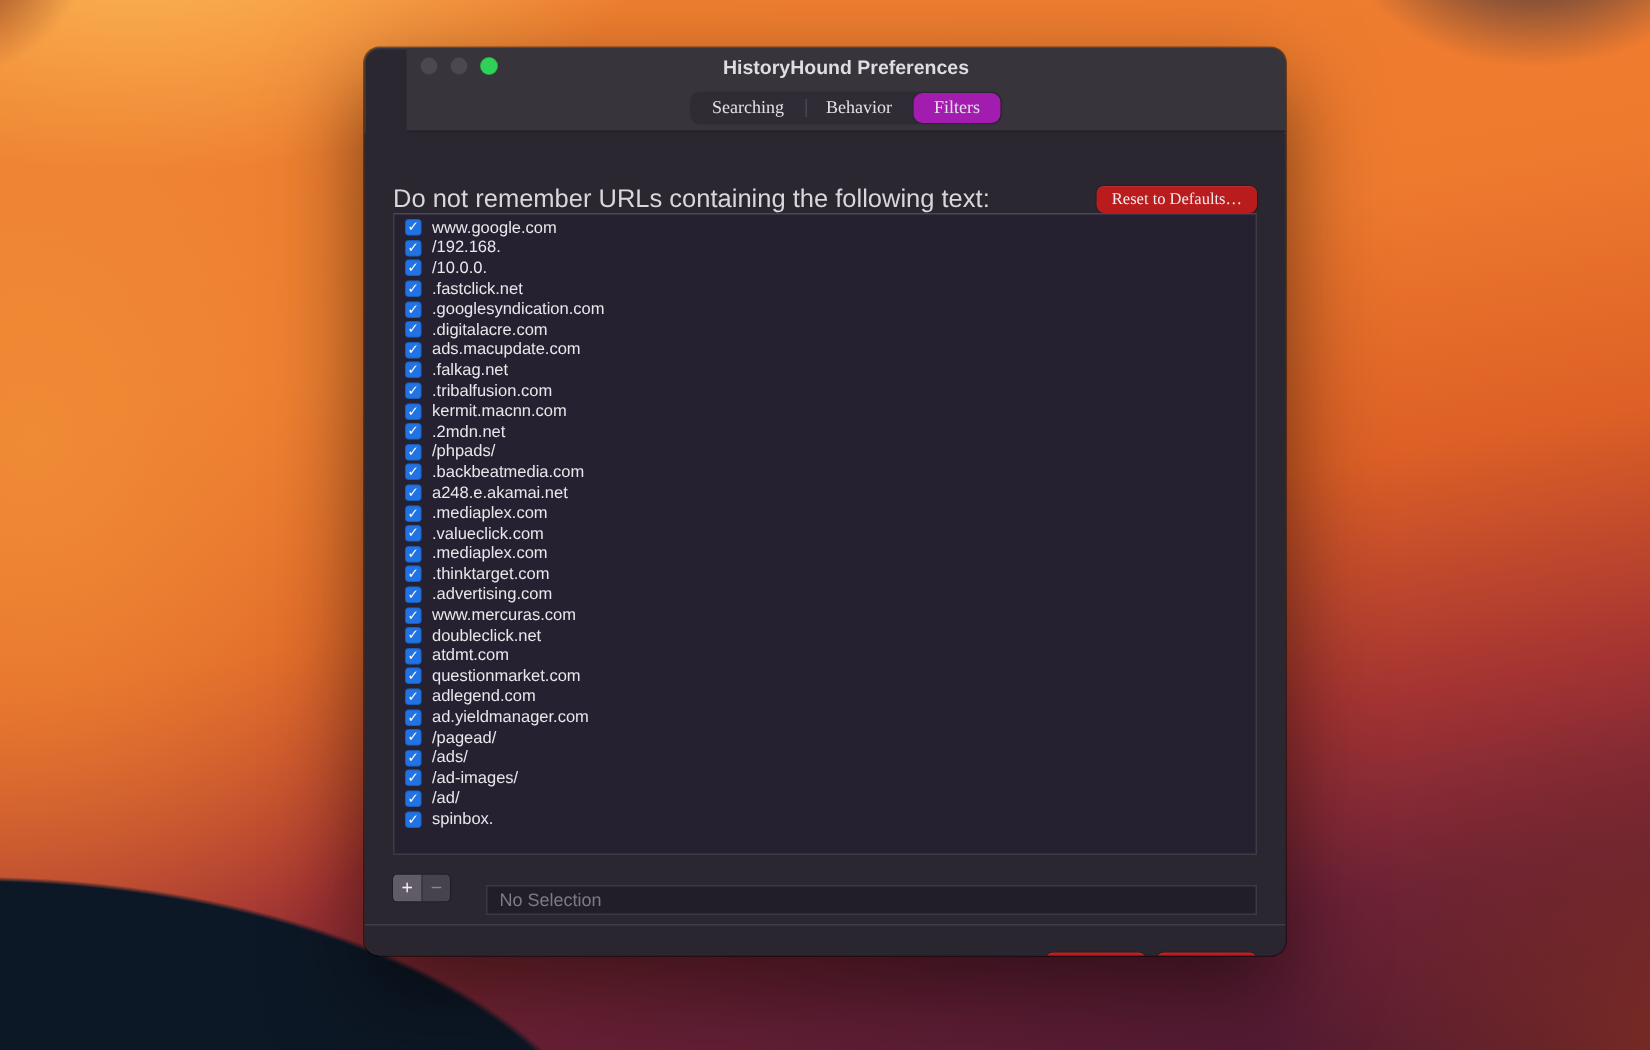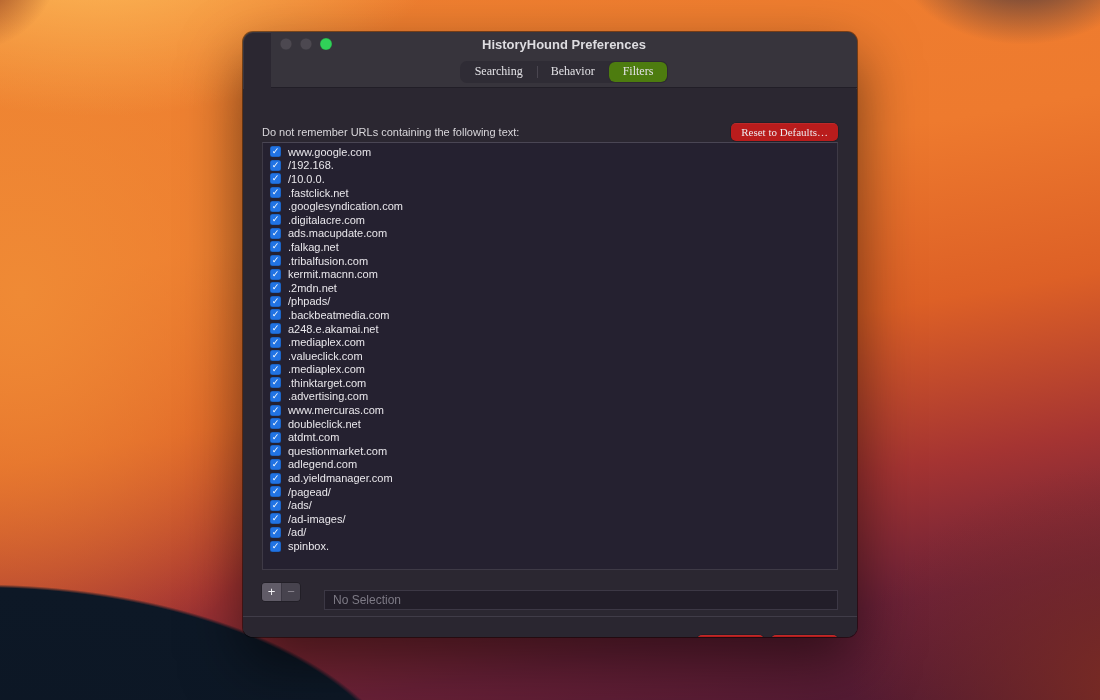--- a/index.html
+++ b/index.html
@@ -43,29 +43,29 @@
   .segmented {
     display:flex; align-items:stretch; background:#2f2c35; border-radius:7px; padding:1px; height:22px;
   }
   .segment {
     border:none; background:transparent; color:#e3e2e6; font-size:12px; font-family:Liberation Serif, serif;
     padding:0 14px; border-radius:6px; position:relative; display:flex; align-items:center; cursor:default;
   }
   .segment.sep::before {
     content:""; position:absolute; left:0; top:4px; bottom:4px; width:1px; background:#4a4650;
   }
-  .segment.selected { background:#4d7c0f; box-shadow:0 0 1px rgba(0,0,0,.4); font-weight:500; }
+  .segment.selected { background:#a21caf; box-shadow:0 0 1px rgba(0,0,0,.4); font-weight:500; }
   .segment.selected::before, .segment.selected + .segment::before { display:none; }
 
   .content { position:absolute; left:0; top:57px; right:0; bottom:0; background:#2b2731; }
 
   .filter-header {
     position:absolute; left:19px; right:19px; top:34px; display:flex; align-items:center; justify-content:space-between;
   }
-  .filter-label { font-size:11px; font-weight:500; color:#d9d7db; }
+  .filter-label { font-size:17px; font-weight:500; color:#d9d7db; }
   .btn {
     background:#b91c1c; border:none; color:#eceaee; font-family:Liberation Serif, serif;
     border-radius:5px; font-size:11px; padding:3px 10px; box-shadow:0 0 0 .5px rgba(0,0,0,.35), inset 0 .5px 0 rgba(255,255,255,.12);
   }
 
   .list {
     position:absolute; left:19px; right:19px; top:53px; height:428px;
     background:#252130; border:1px solid #3e3a46; border-top-color:#4a4654;
     overflow:hidden; padding-top:2px;
   }

